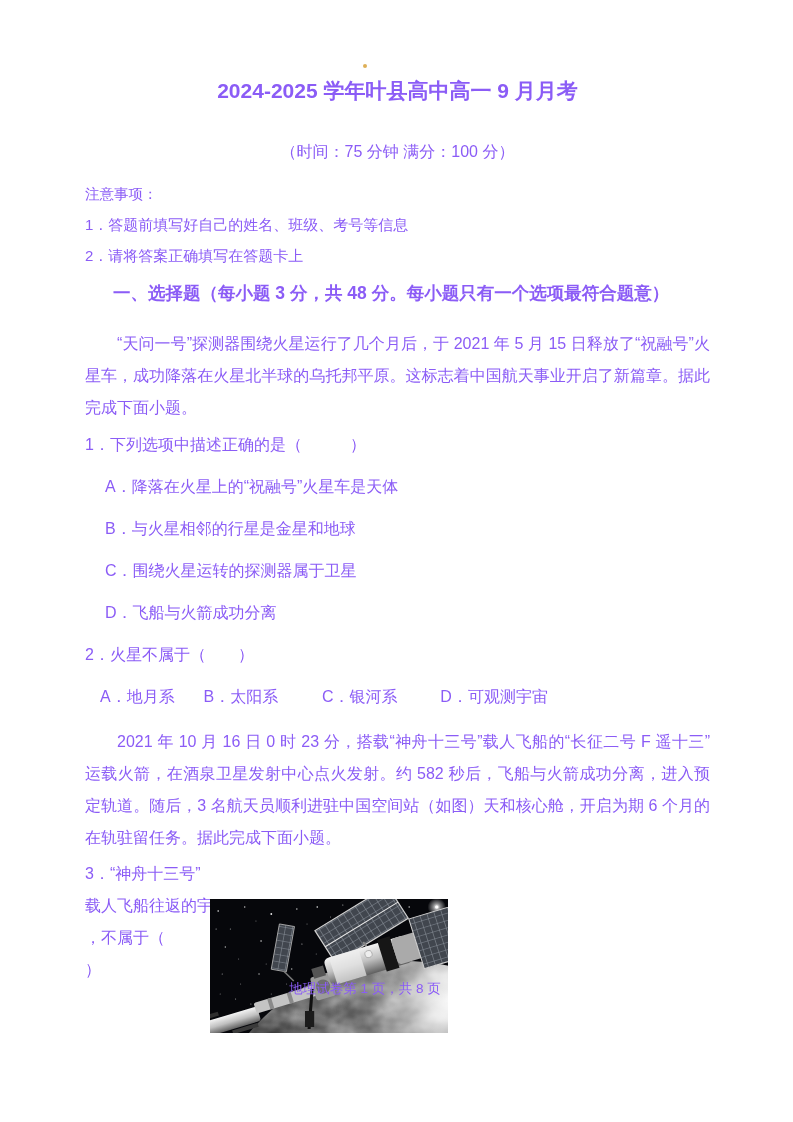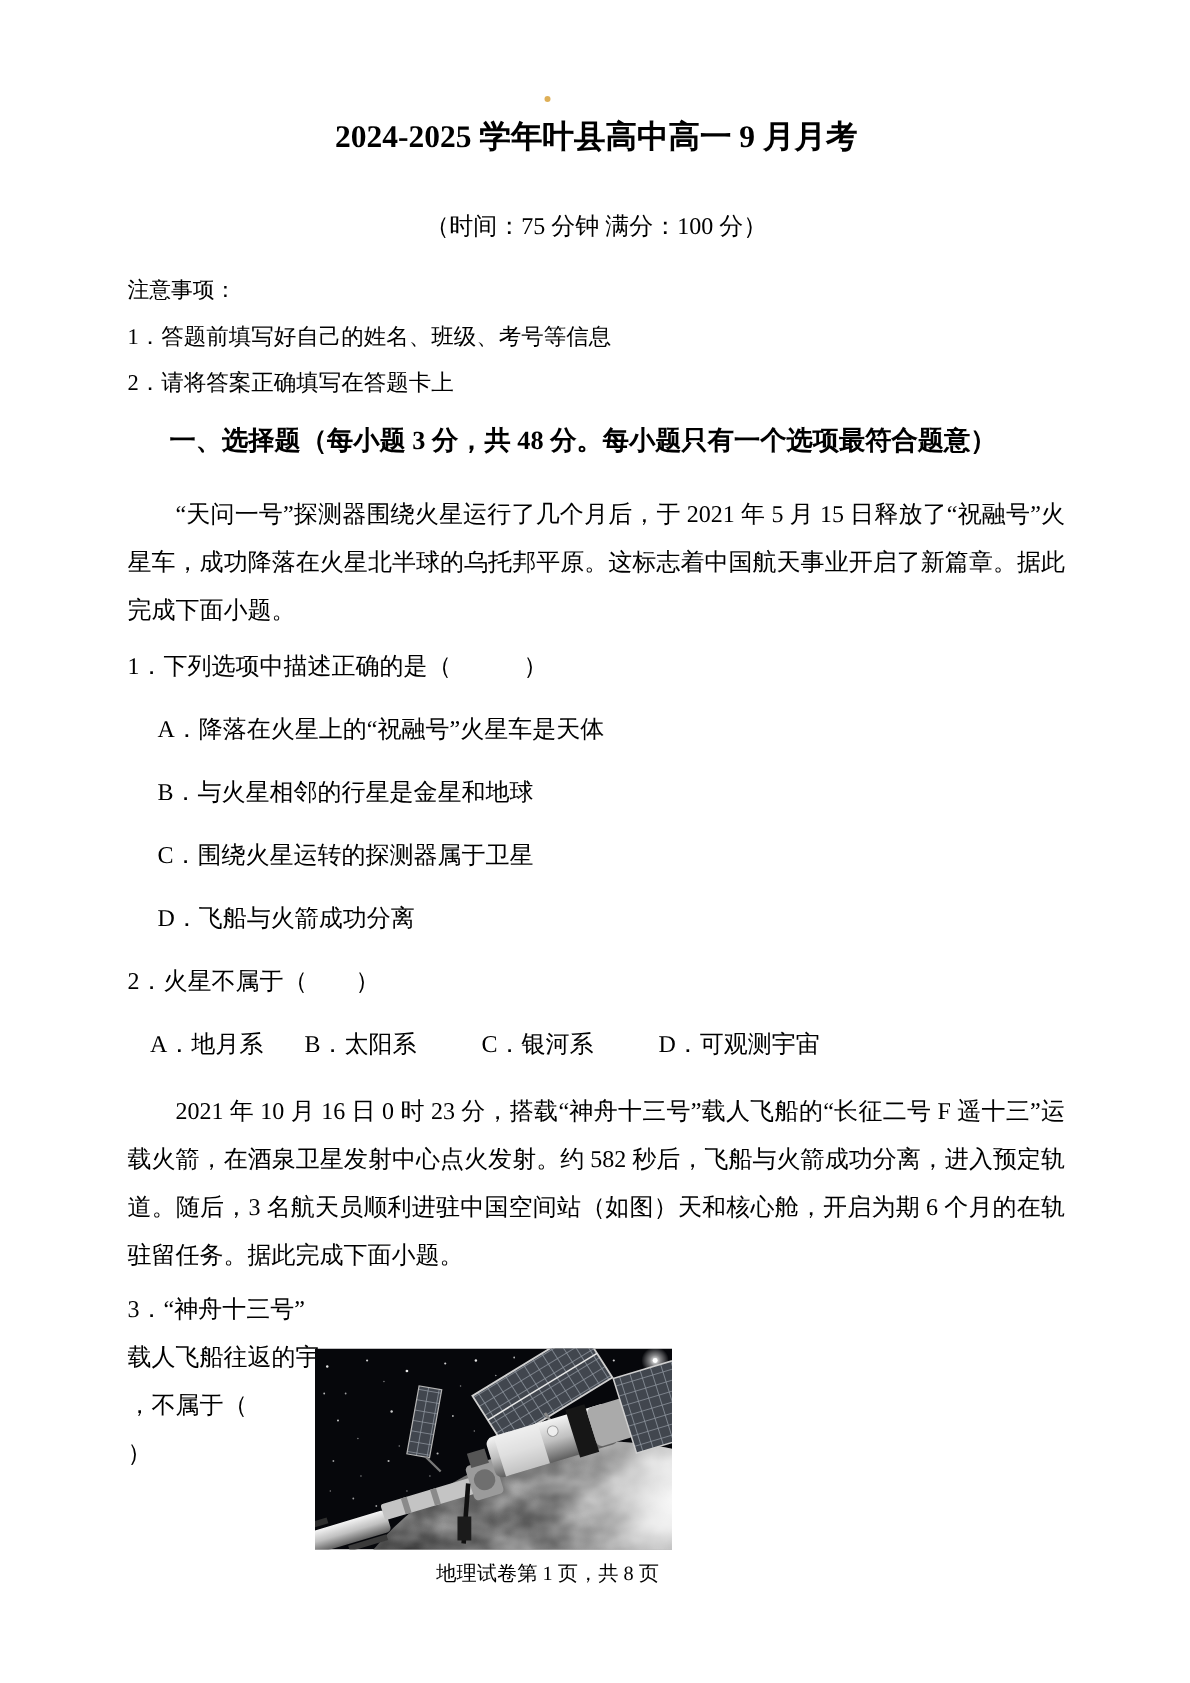--- a/index.html
+++ b/index.html
@@ -2,22 +2,22 @@
 <html lang="zh"><head>
 <meta charset="utf-8">
 <style>
   html, body { margin: 0; padding: 0; background: #ffffff; }
   .page {
     position: relative;
     width: 793px;
     height: 1122px;
     margin: 0 auto;
     background: #ffffff;
-    color: #000000;
-    font-family: Liberation Serif, serif;
+    color: #8b5cf6;
+    font-family: Liberation Sans, sans-serif;
     box-sizing: border-box;
     padding: 0 83px 0 85px;
     overflow: hidden;
   }
   .speck {
     position: absolute; left: 363px; top: 64px;
     width: 4px; height: 4px; border-radius: 50%;
     background: #d8a13a; opacity: .85;
   }
   .title {
@@ -53,21 +53,21 @@
   .q-options-row .w1 { width: 99px; }
   .q-options-row .w2 { width: 114px; }
   .q-options-row .w3 { width: 114px; }
   .q3-block { margin-top: 4px; }
   .q3-line { font-size: 16px; line-height: 32px; white-space: nowrap; }
   .figure {
     position: absolute; left: 210px; top: 899px;
     width: 238px; height: 134px; display: block;
   }
   .footer {
-    position: absolute; left: 0; top: 1040px; width: 730px;
+    position: absolute; left: 0; top: 980px; width: 730px;
     text-align: center; font-size: 13.5px; line-height: 18px;
   }
 </style>
 </head>
 <body>
 
 <div class="page">
 
   <div class="speck"></div>
 

